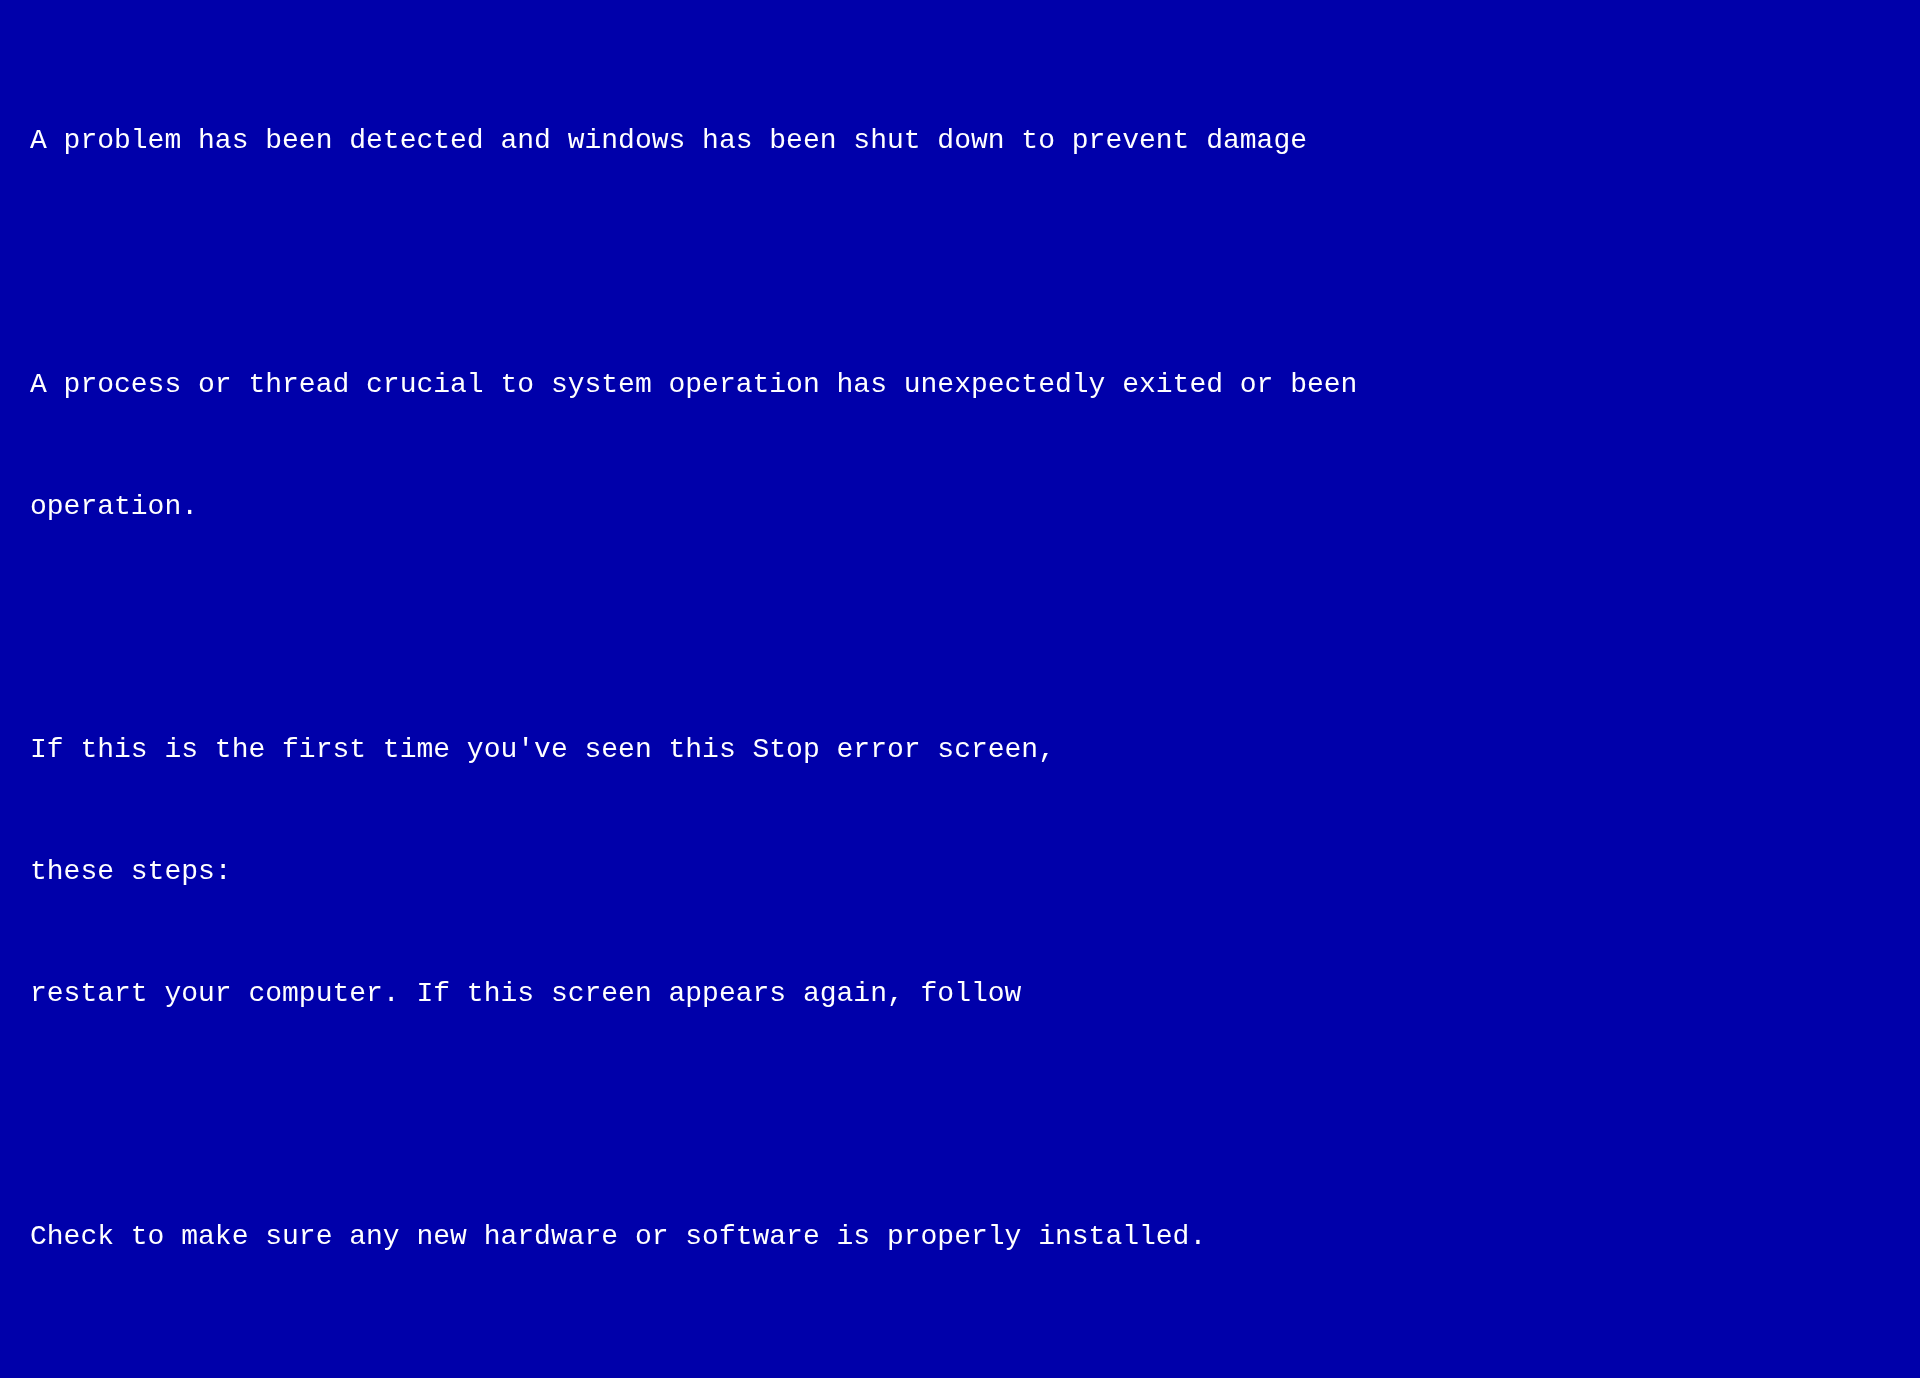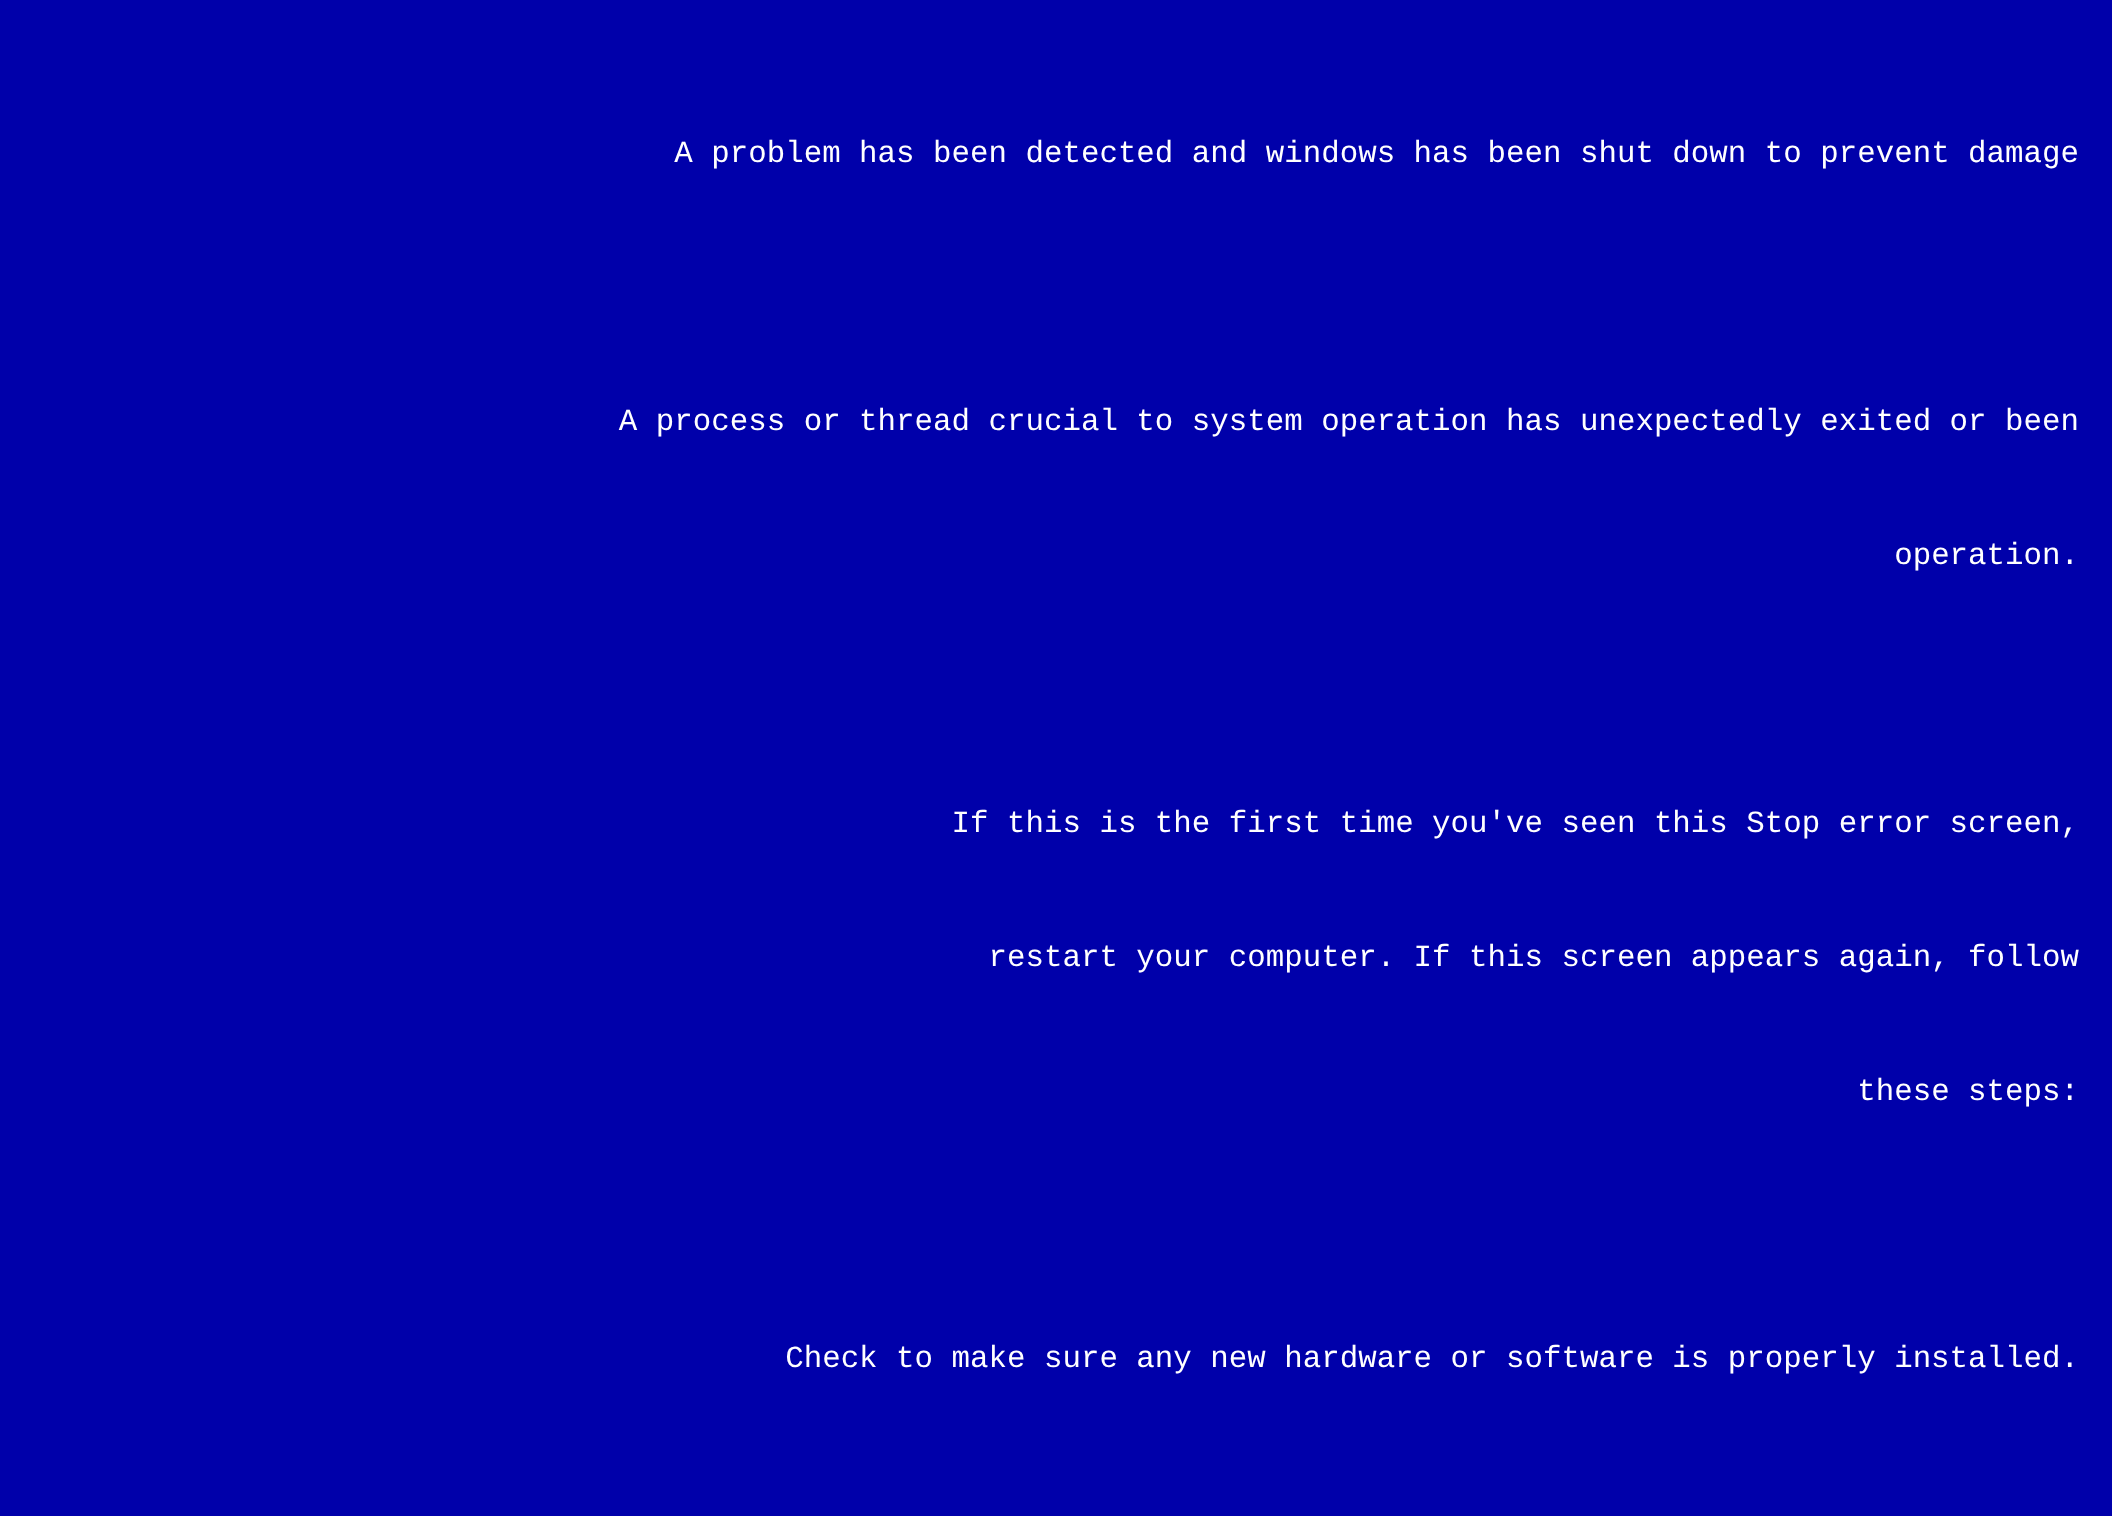--- a/index.html
+++ b/index.html
@@ -1,19 +1,18 @@
 <!DOCTYPE html>
 <html><head>
   <meta charset="utf-8">
   <style>
     * {
       margin: 0;
       padding: 0;
       box-sizing: border-box;
-      text-align: right;
     }
 
     html, body {
       width: 1920px;
       height: 1378px;
       background-color: #0000AA;
       overflow: hidden;
     }
 
     .bsod-container {
@@ -41,22 +40,22 @@
 </head>
 <body>
 
 <div class="bsod-container">
   <span class="bsod-text">A problem has been detected and windows has been shut down to prevent damage</span>
   <span class="spacer"></span>
   <span class="bsod-text">A process or thread crucial to system operation has unexpectedly exited or been</span>
   <span class="bsod-text">operation.</span>
   <span class="spacer"></span>
   <span class="bsod-text">If this is the first time you've seen this Stop error screen,</span>
+  <span class="bsod-text">these steps:</span>
   <span class="bsod-text">restart your computer. If this screen appears again, follow</span>
-  <span class="bsod-text">these steps:</span>
   <span class="spacer"></span>
   <span class="bsod-text">Check to make sure any new hardware or software is properly installed.</span>
   
   
   
   
   
   
   
   

